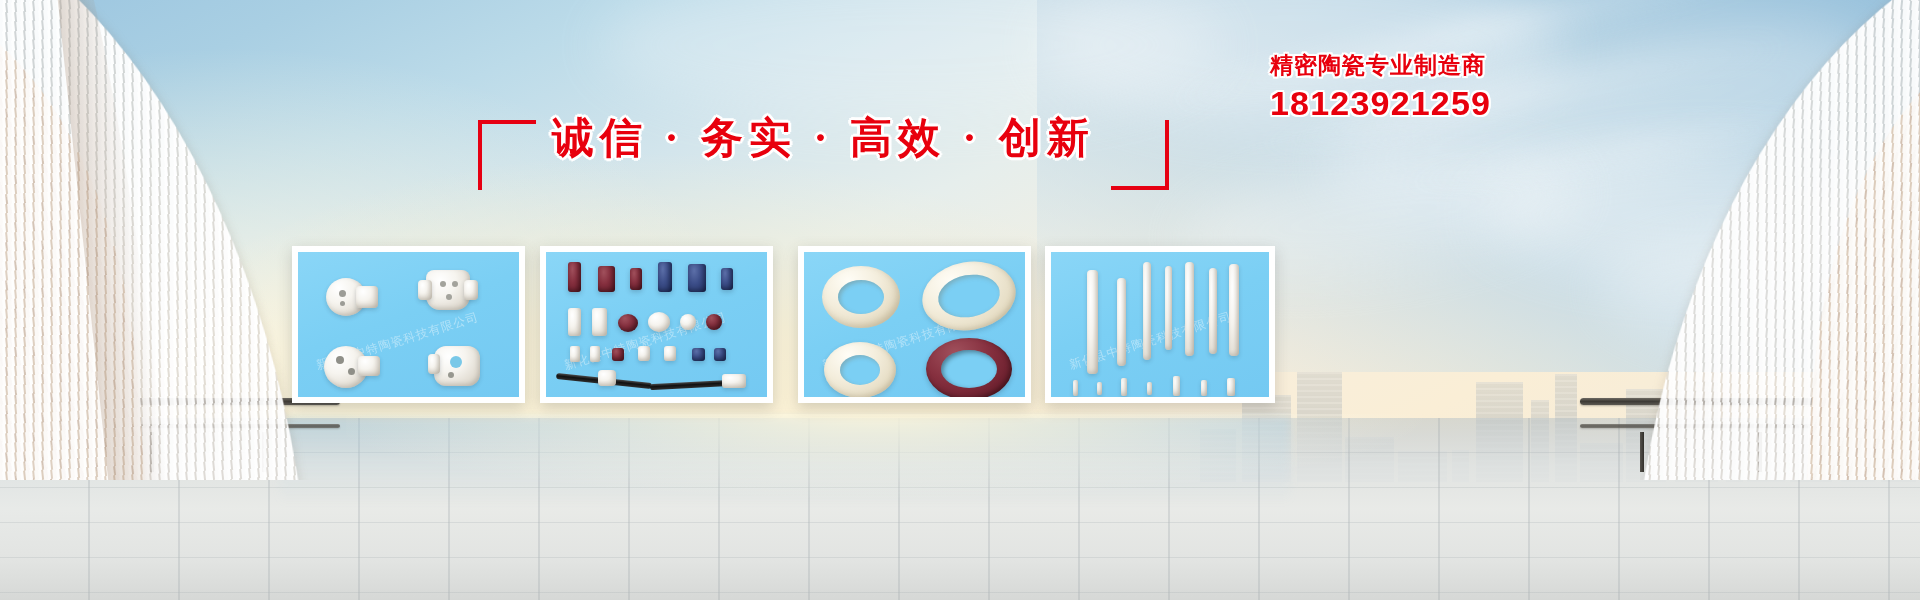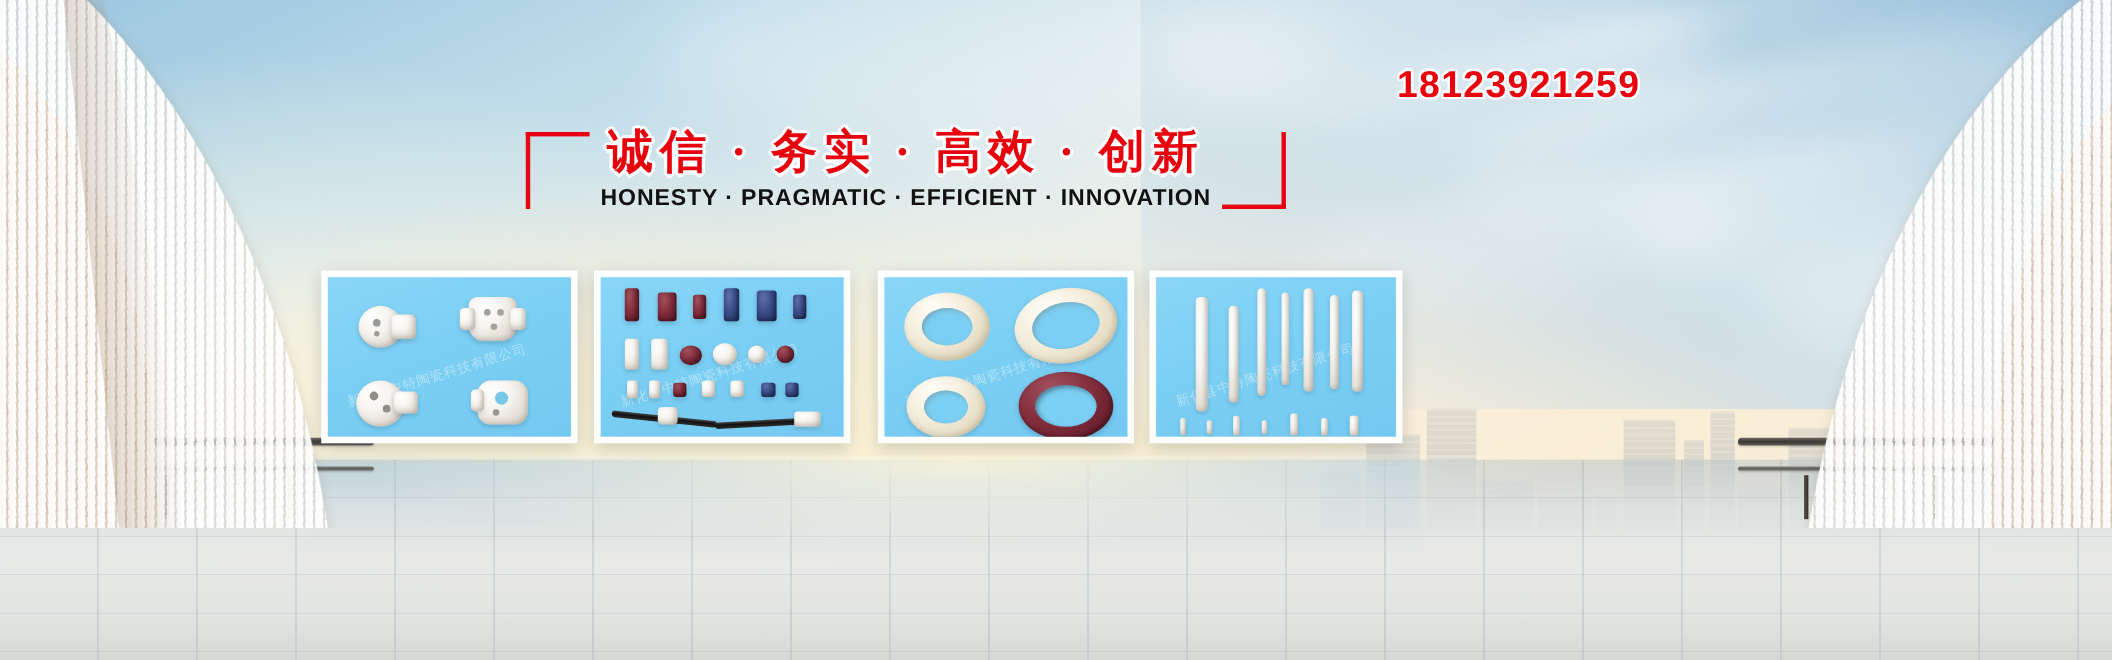--- a/index.html
+++ b/index.html
@@ -360,24 +360,24 @@
   </div>
   <div class="arch-right">
     <div class="wood"></div>
     <div class="blade"></div>
   </div>
 
   <div class="slogan">
     <div class="bracket br-tl"></div>
     <div class="bracket br-br"></div>
     <div class="slogan-cn">诚信 · 务实 · 高效 · 创新</div>
-    <div class="slogan-en">HONESTY · PRAGMATIC · EFFICIENT · INNOVATION</div>
   </div>
 
   <div class="contact">
+    <div class="contact-title">精密陶瓷专业制造商</div>
     <div class="contact-phone">18123921259</div>
   </div>
 
   <div class="panels">
 
     <div class="panel" style="left:292px; top:246px; width:233px; height:157px;">
       <div class="inner">
         <div class="wm">新化县中特陶瓷科技有限公司</div>
 
         <div class="obj" style="left:28px; top:22px; width:54px; height:44px;">

